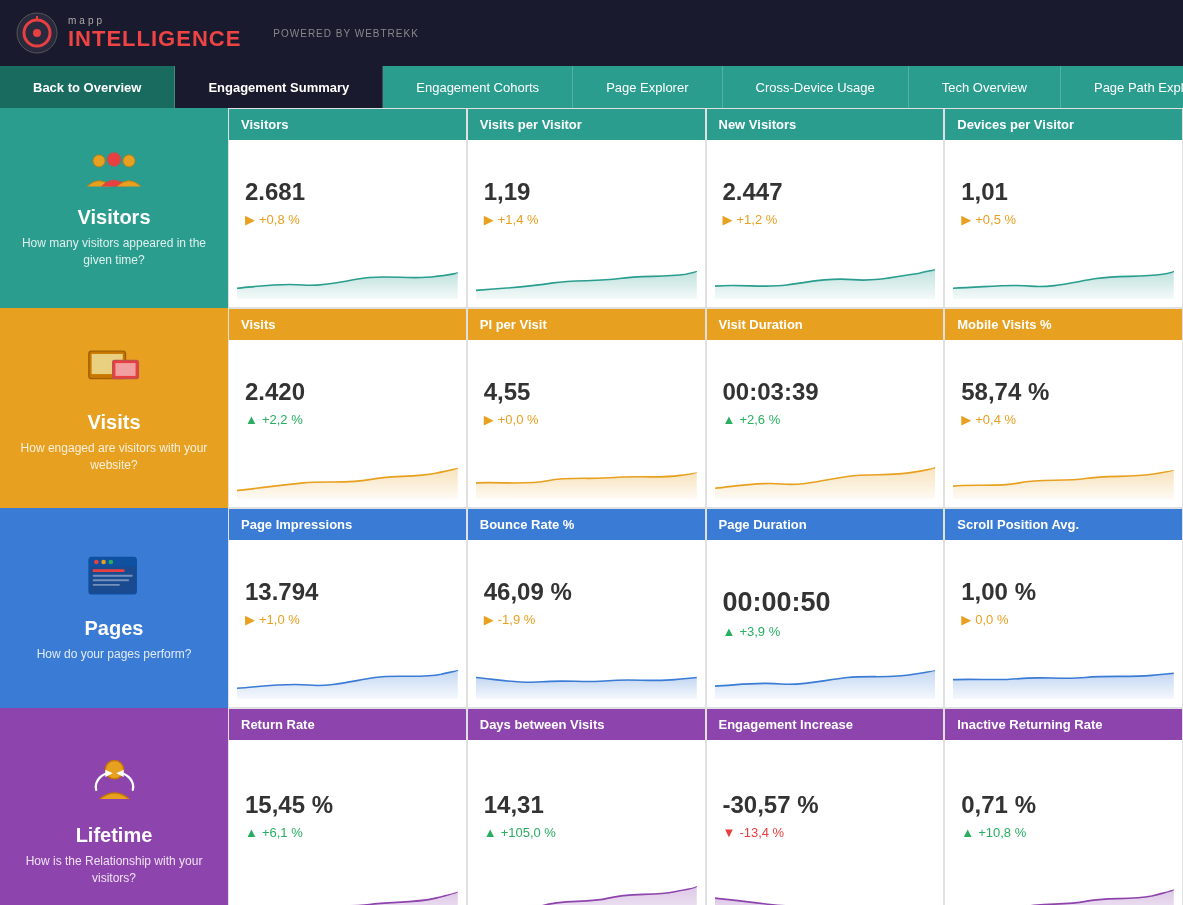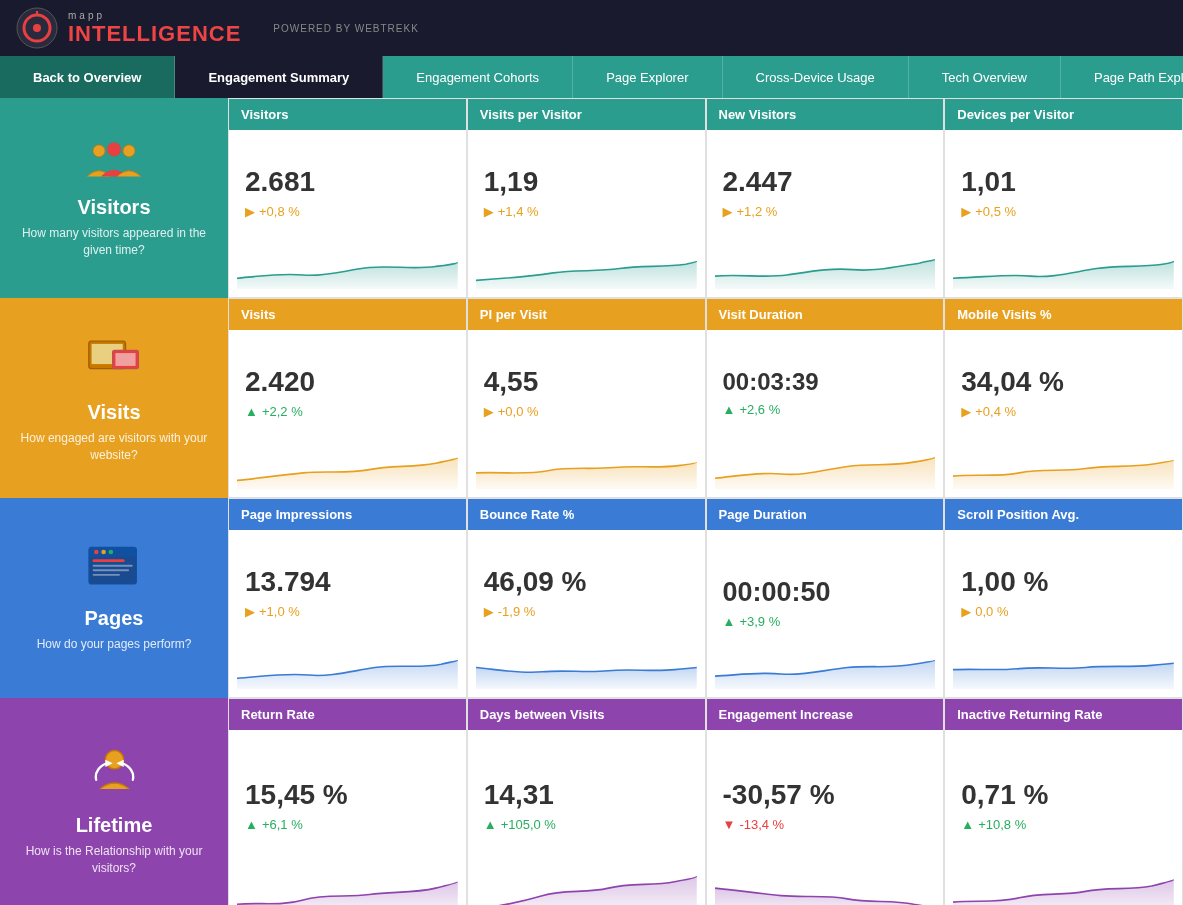--- a/index.html
+++ b/index.html
@@ -4,21 +4,21 @@
   <style>
     * { margin: 0; padding: 0; box-sizing: border-box; }
     body { font-family: Arial, sans-serif; background: #f0f0f0; width: 1183px; }
 
     
     .header {
       background: #1a1a2e;
       display: flex;
       align-items: center;
       padding: 8px 16px;
-      height: 56px;
+      height: 66px;
     }
     .logo-area { display: flex; align-items: center; gap: 10px; }
 
     
     .nav {
       background: #2a9d8f;
       display: flex;
       align-items: stretch;
       height: 42px;
     }
@@ -93,21 +93,21 @@
 
     .metric-body {
       flex: 1;
       display: flex;
       flex-direction: column;
       justify-content: center;
       padding: 12px 16px 0;
     }
 
     .metric-value {
-      font-size: 28px;
+      font-size: 24px;
       font-weight: bold;
       color: #333;
       margin-bottom: 6px;
     }
 
     .metric-change {
       font-size: 13px;
       display: flex;
       align-items: center;
       gap: 4px;
@@ -354,21 +354,21 @@
                 </defs>
               <path d="M0,30 C20,28 40,24 60,26 C80,28 100,22 120,19 C140,16 160,19 180,15 C192,13 200,11 200,10" stroke="#e8a020" stroke-width="1.5" fill="none"></path>
               <path d="M0,30 C20,28 40,24 60,26 C80,28 100,22 120,19 C140,16 160,19 180,15 C192,13 200,11 200,10 L200,40 L0,40Z" fill="url(#og3)"></path>
             </svg>
           </div>
         </div>
 
         <div class="metric-card">
           <div class="metric-header orange">Mobile Visits %</div>
           <div class="metric-body">
-            <div class="metric-value">34,04 %</div>
+            <div class="metric-value">58,74 %</div>
             <div class="metric-change positive">
               <span>▶</span> +0,4 %
             </div>
           </div>
           <div class="sparkline-area">
             <svg viewBox="0 0 200 40" preserveAspectRatio="none">
               <defs>
                   <linearGradient id="og4" x1="0" y1="0" x2="0" y2="1">
                     <stop offset="0%" stop-color="#e8a020" stop-opacity="0.3"></stop>
                     <stop offset="100%" stop-color="#e8a020" stop-opacity="0.05"></stop>

